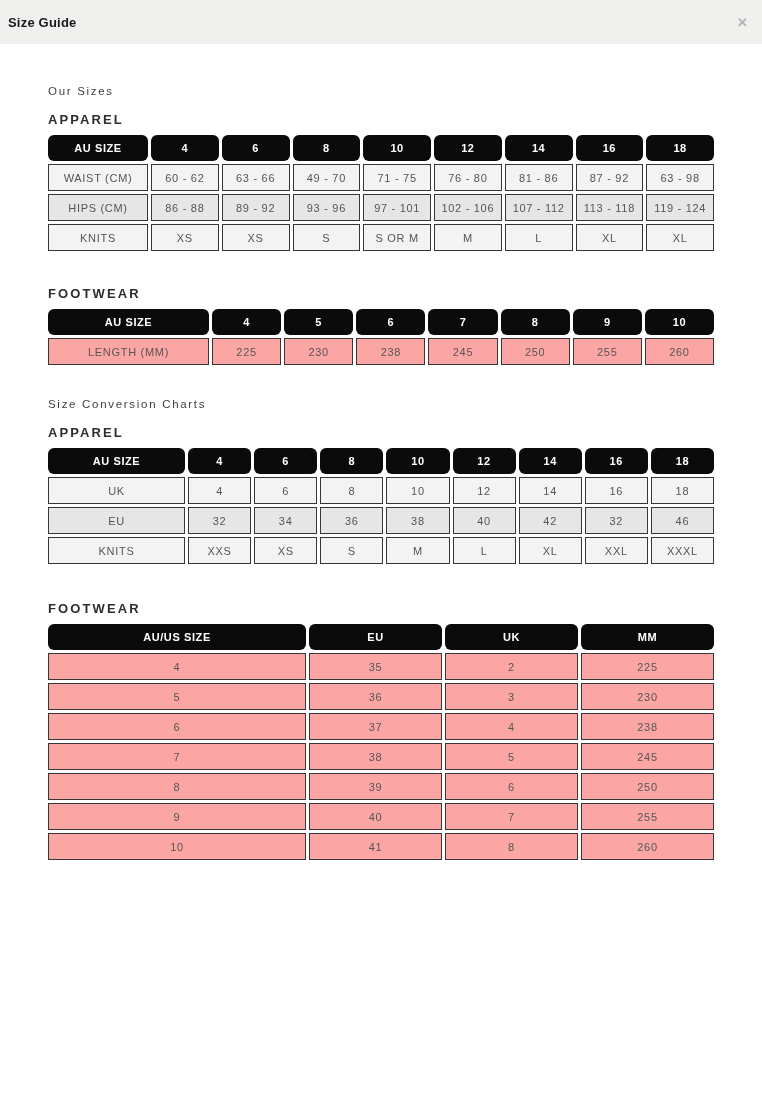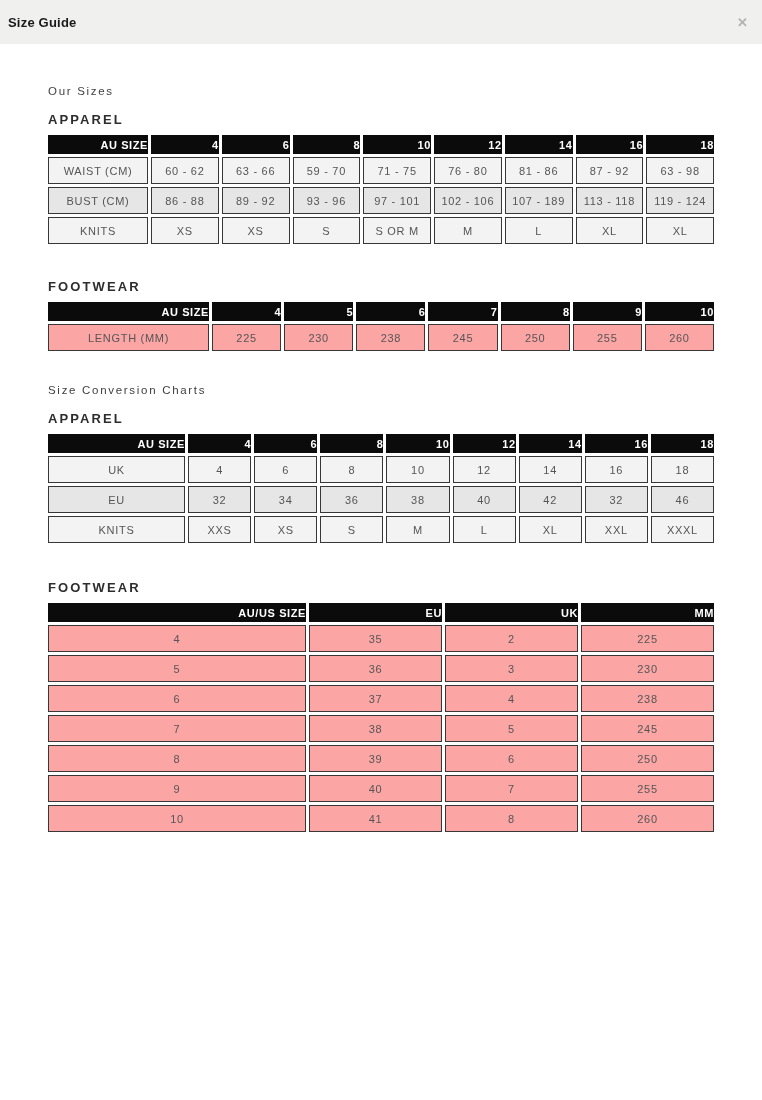--- a/index.html
+++ b/index.html
@@ -37,21 +37,21 @@
     letter-spacing: .45px; line-height: 12px;
   }
 
   table.sg {
     border-collapse: separate; border-spacing: 3px;
     margin-left: -3px; margin-top: 7px;
     table-layout: fixed; width: 672px;
   }
   .sg th {
     background: #0b0b0b; color: #ffffff; font-weight: bold;
-    font-size: 11px; height: 19px; letter-spacing: .6px; text-align: right;
+    font-size: 11px; height: 26px; letter-spacing: .6px; text-align: center; border-radius: 6px;
   }
   .sg td {
     border: 1px solid #373737; font-size: 11px; color: #555555;
     text-align: center; height: 27px; letter-spacing: .7px;
     overflow: hidden; white-space: nowrap;
   }
   .zebra tbody tr:nth-child(odd) td  { background: #f3f3f3; }
   .zebra tbody tr:nth-child(even) td { background: #e6e6e6; }
   .flat  tbody td { background: #fca5a5; }
 
@@ -84,35 +84,35 @@
           <th>14</th>
           <th>16</th>
           <th>18</th>
         </tr>
       </thead>
       <tbody>
         <tr>
           <td>WAIST (CM)</td>
           <td>60 - 62</td>
           <td>63 - 66</td>
-          <td>59 - 70</td>
+          <td>49 - 70</td>
           <td>71 - 75</td>
           <td>76 - 80</td>
           <td>81 - 86</td>
           <td>87 - 92</td>
           <td>63 - 98</td>
         </tr>
         <tr>
-          <td>BUST (CM)</td>
+          <td>HIPS (CM)</td>
           <td>86 - 88</td>
           <td>89 - 92</td>
           <td>93 - 96</td>
           <td>97 - 101</td>
           <td>102 - 106</td>
-          <td>107 - 189</td>
+          <td>107 - 112</td>
           <td>113 - 118</td>
           <td>119 - 124</td>
         </tr>
         <tr>
           <td>KNITS</td>
           <td>XS</td>
           <td>XS</td>
           <td>S</td>
           <td>S OR M</td>
           <td>M</td>

